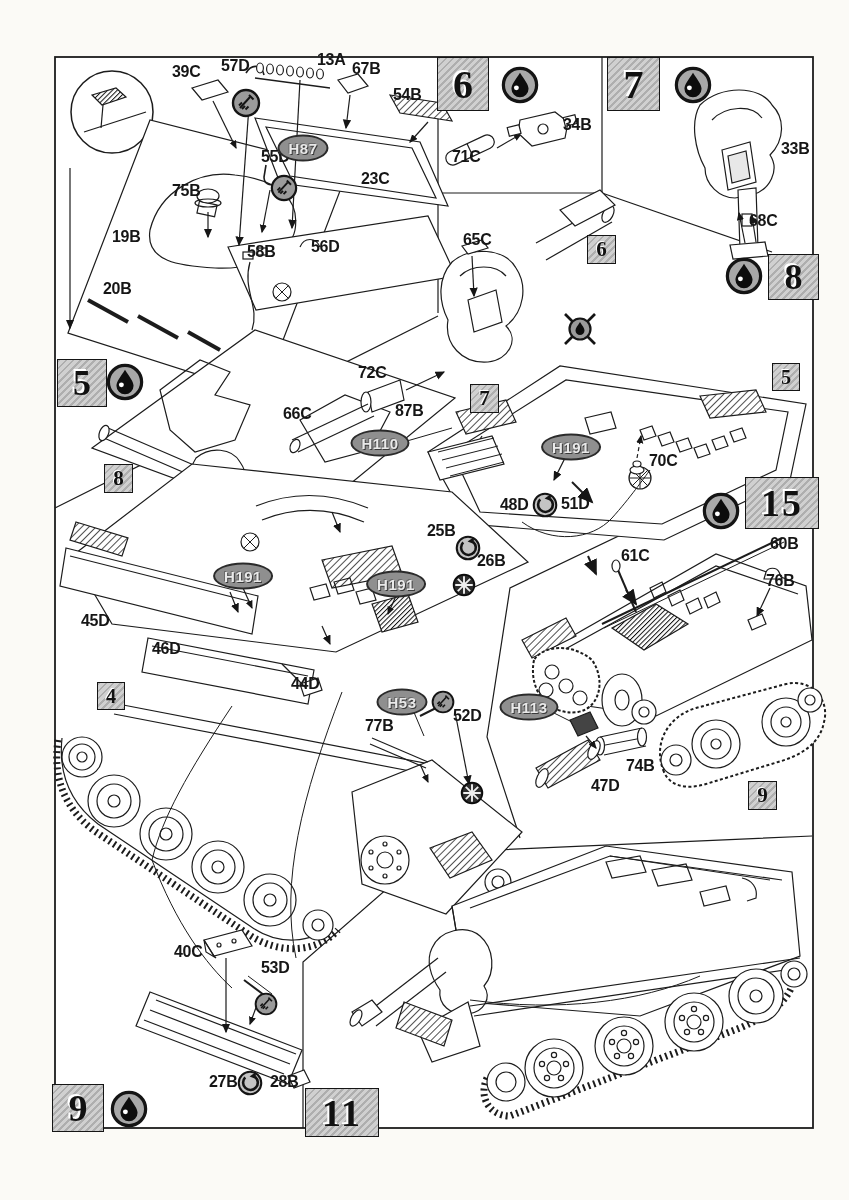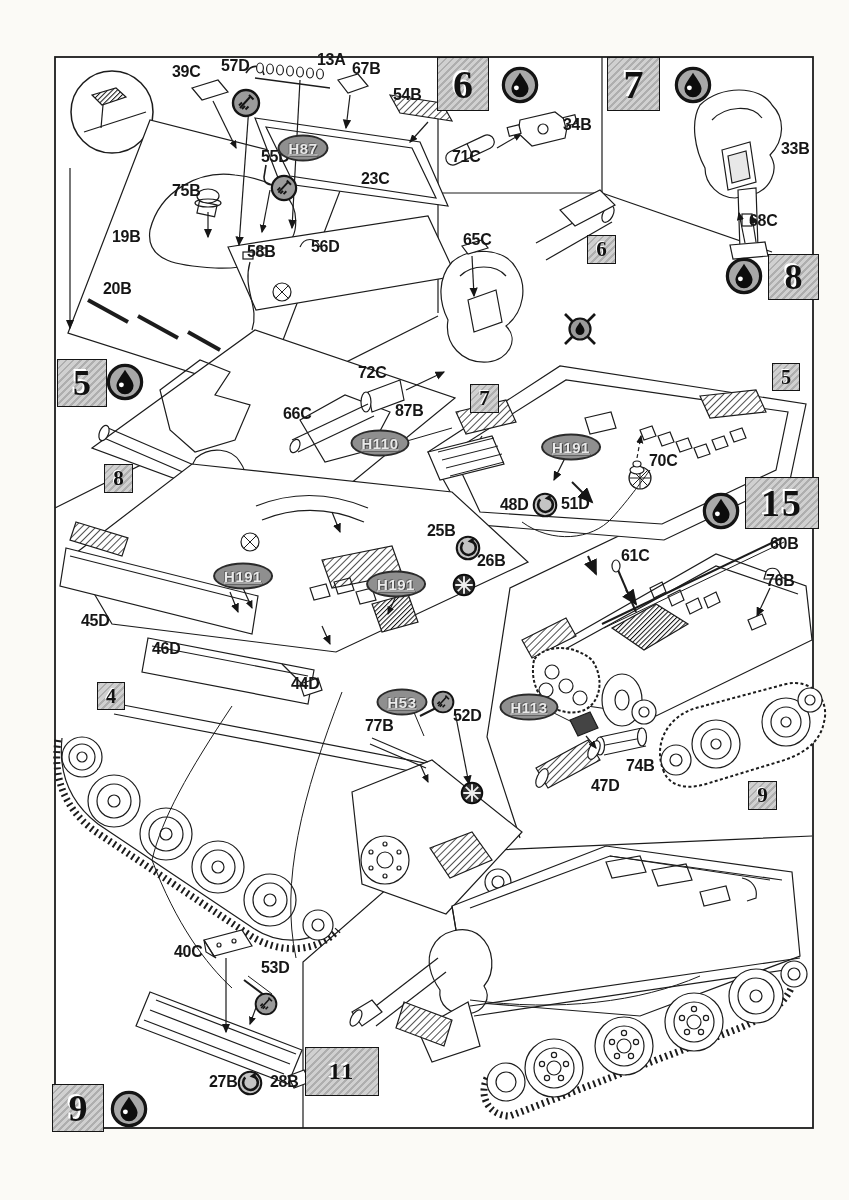--- a/index.html
+++ b/index.html
@@ -4,21 +4,21 @@
 <style>
   html,body{margin:0;padding:0;background:#e9e7e2;}
   .page{position:relative;width:849px;height:1200px;background:#fbfaf6;overflow:hidden;
         font-family:"Liberation Sans",sans-serif;}
   #art{position:absolute;left:0;top:0;z-index:1;}
   #overlay{position:absolute;left:0;top:0;width:849px;height:1200px;z-index:2;pointer-events:none;}
   .plabel{position:absolute;font-size:17px;font-weight:bold;color:#161616;letter-spacing:-0.3px;
           transform:scaleX(.94);transform-origin:left top;white-space:nowrap;}
   .oval{position:absolute;transform:translate(-50%,-50%);background:#8f8f8f;border:2px solid #2b2b2b;
         border-radius:50%;padding:3px 9px;font-size:15px;font-weight:bold;color:#e9e9e9;
-        text-shadow:1px 1px 0 #3a3a3a,-1px -1px 0 #6a6a6a;letter-spacing:.5px;white-space:nowrap;text-decoration:underline;}
+        text-shadow:1px 1px 0 #3a3a3a,-1px -1px 0 #6a6a6a;letter-spacing:.5px;white-space:nowrap;}
   .badge{position:absolute;display:flex;align-items:center;justify-content:center;
          background:repeating-linear-gradient(135deg,#aeaeae 0 2px,#d0d0d0 2px 5px);
          border:1.6px solid #151515;color:#111;
          font-family:"Liberation Serif",serif;font-weight:bold;
          text-shadow:-2px -2px 0 #ffffff;}
   .badge.small{text-shadow:-1px -1px 0 #ffffff;}
   .icon{position:absolute;transform:translate(-50%,-50%);line-height:0;}
 </style>
 </head>
 <body>
@@ -445,21 +445,21 @@
       <div class="oval" style="left: 243px; top: 576px;">H191</div>
       <div class="oval" style="left: 396px; top: 584px;">H191</div>
       <div class="oval" style="left: 402px; top: 702px;">H53</div>
       <div class="oval" style="left: 529px; top: 707px;">H113</div>
       <div class="badge" style="left: 57px; top: 359px; width: 48px; height: 46px; font-size: 36px; letter-spacing: 0px;">5</div>
       <div class="badge" style="left: 437px; top: 57px; width: 50px; height: 52px; font-size: 40px; letter-spacing: 0px;">6</div>
       <div class="badge" style="left: 607px; top: 57px; width: 51px; height: 52px; font-size: 40px; letter-spacing: 0px;">7</div>
       <div class="badge" style="left: 768px; top: 254px; width: 49px; height: 44px; font-size: 36px; letter-spacing: 0px;">8</div>
       <div class="badge" style="left: 745px; top: 477px; width: 72px; height: 50px; font-size: 38px; letter-spacing: 2px;">15</div>
       <div class="badge" style="left: 52px; top: 1084px; width: 50px; height: 46px; font-size: 38px; letter-spacing: 0px;">9</div>
-      <div class="badge" style="left: 305px; top: 1047px; width: 72px; height: 47px; font-size: 24px; letter-spacing: 2px;">11</div>
+      <div class="badge" style="left: 305px; top: 1088px; width: 72px; height: 47px; font-size: 38px; letter-spacing: 2px;">11</div>
       <div class="badge small" style="left: 587px; top: 235px; width: 27px; height: 27px; font-size: 21.06px;">6</div>
       <div class="badge small" style="left: 470px; top: 384px; width: 27px; height: 27px; font-size: 21.06px;">7</div>
       <div class="badge small" style="left: 772px; top: 363px; width: 26px; height: 26px; font-size: 20.28px;">5</div>
       <div class="badge small" style="left: 104px; top: 464px; width: 27px; height: 27px; font-size: 21.06px;">8</div>
       <div class="badge small" style="left: 97px; top: 682px; width: 26px; height: 26px; font-size: 20.28px;">4</div>
       <div class="badge small" style="left: 748px; top: 781px; width: 27px; height: 27px; font-size: 21.06px;">9</div>
       <div class="icon" style="left: 520px; top: 85px;"><svg width="38" height="38" viewBox="0 0 40 40">
           <circle cx="20" cy="20" r="17.5" fill="#a8a8a8" stroke="#141414" stroke-width="3.4"></circle>
           <path d="M20 7 C15 15 11 19 11 24 a9 9 0 0 0 18 0 C29 19 25 15 20 7Z" fill="#0d0d0d"></path>
           <circle cx="16.2" cy="23" r="2.6" fill="#ffffff"></circle>

